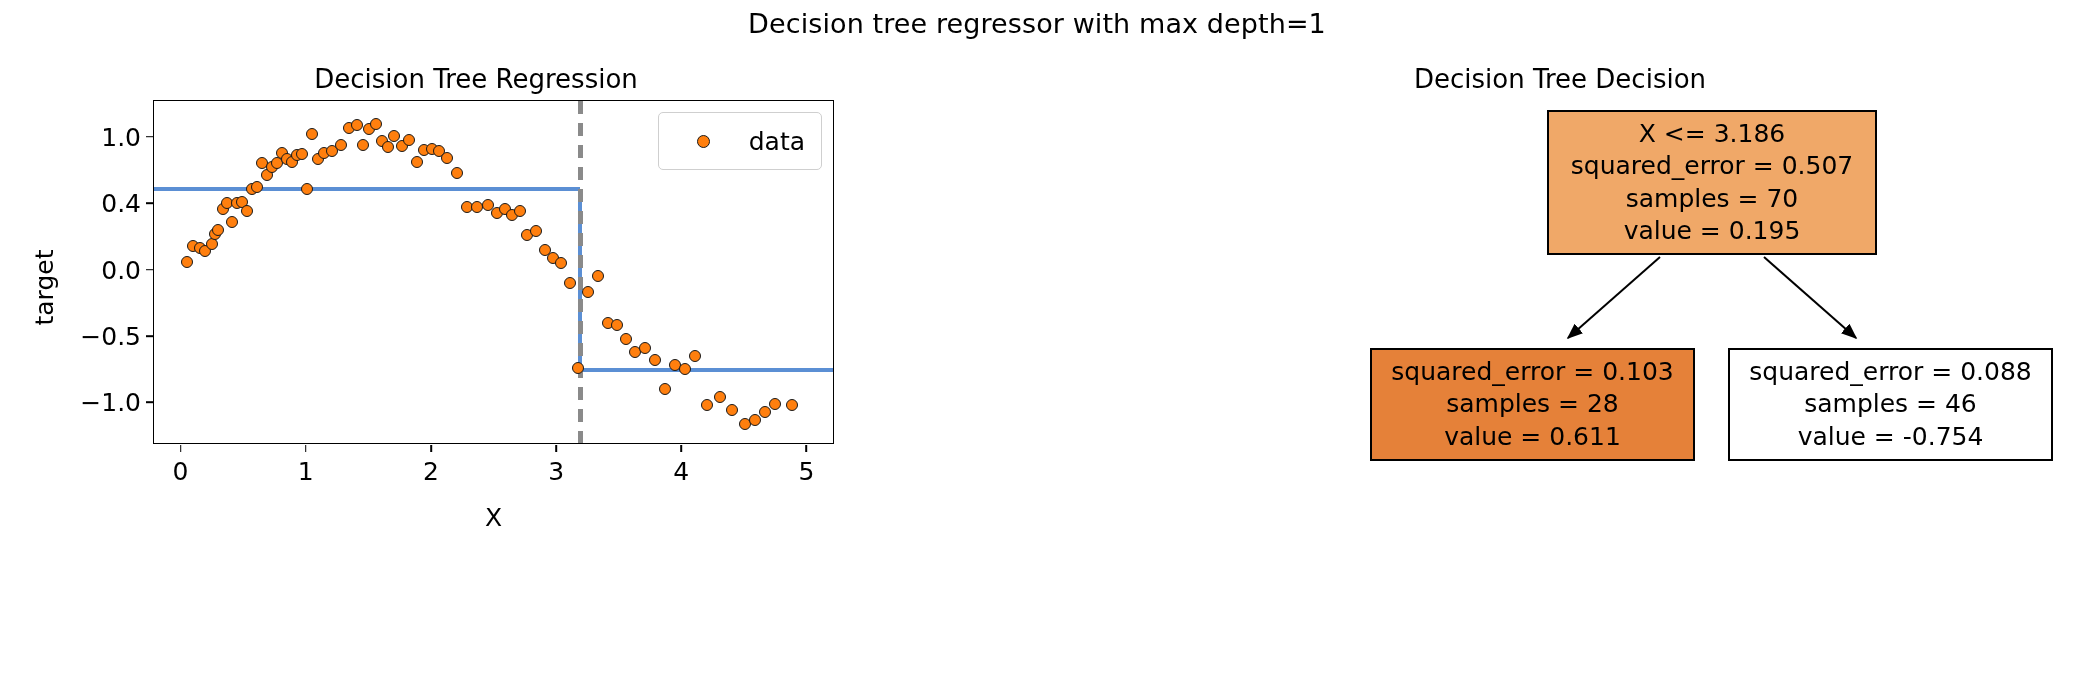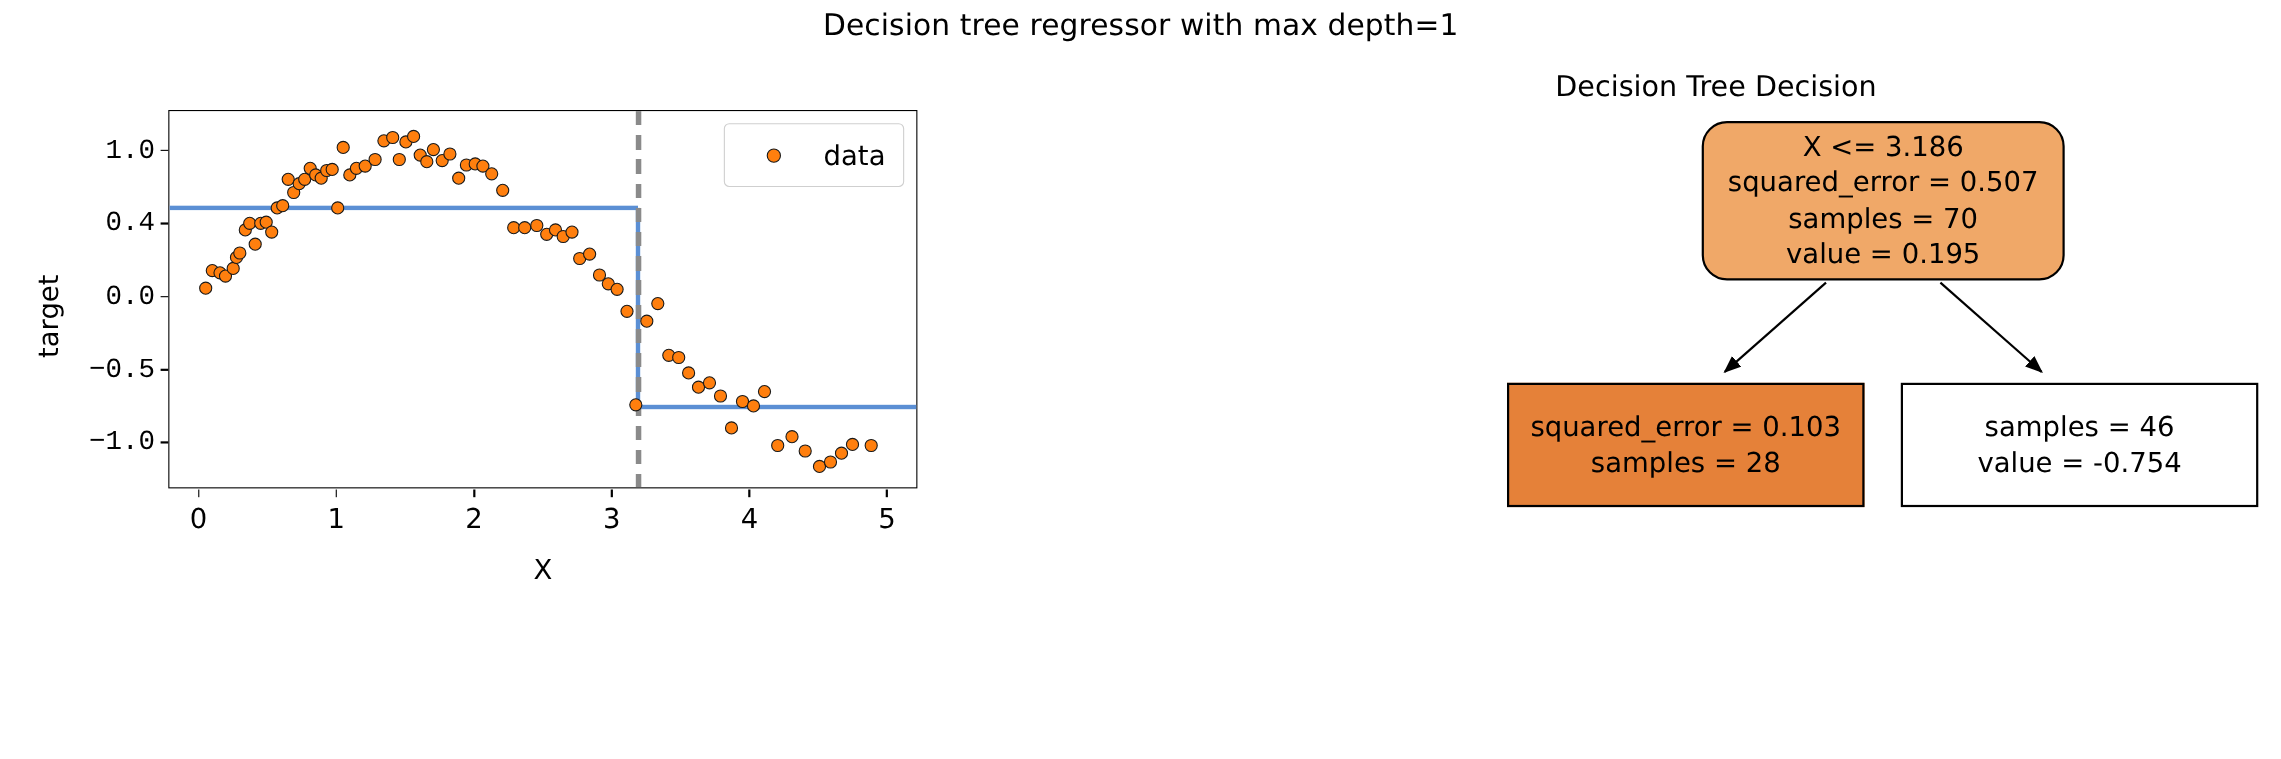--- a/index.html
+++ b/index.html
@@ -18,21 +18,21 @@
 
   .pt{position:absolute;width:12px;height:12px;margin-left:-6px;margin-top:-6px;
       border-radius:50%;background:#ff7f0e;border:1.3px solid #1a1a1a;box-sizing:border-box;}
 
   .pred-seg{position:absolute;height:4px;background:#5b8fd4;margin-top:-2px;}
   .pred-vert{position:absolute;width:4px;background:#5b8fd4;margin-left:-2px;}
 
   #split-line{position:absolute;top:0;bottom:0;width:5px;margin-left:-2.5px;
       background:repeating-linear-gradient(to bottom,#8a8a8a 0px,#8a8a8a 13px,transparent 13px,transparent 22px);}
 
-  .ytick-lab{position:absolute;right:0;font-size:25px;text-align:right;transform:translateY(-50%);white-space:nowrap;font-family:Liberation Mono, monospace;}
+  .ytick-lab{position:absolute;right:0;font-size:25px;text-align:right;transform:translateY(-50%);white-space:nowrap;}
   .ytick-mark{position:absolute;width:7px;height:1.6px;background:#000;transform:translateY(-50%);}
   .xtick-lab{position:absolute;top:0;font-size:25px;text-align:center;transform:translateX(-50%);white-space:nowrap;}
   .xtick-mark{position:absolute;width:1.6px;height:7px;background:#000;transform:translateX(-50%);}
 
   #ylabel{position:absolute;left:6px;top:225px;font-size:25px;transform:rotate(-90deg);transform-origin:center center;white-space:nowrap;}
   #xlabel{position:absolute;left:153px;width:681px;top:455px;text-align:center;font-size:25px;}
 
   #legend{position:absolute;right:11px;top:11px;border:1px solid #cfcfcf;border-radius:5px;
           background:rgba(255,255,255,0.93);padding:9px 16px 9px 12px;}
   .leg-row{display:flex;align-items:center;height:38px;}
@@ -57,20 +57,21 @@
   #tree-svg{position:absolute;left:0;top:0;width:1034px;height:640px;pointer-events:none;}
 </style>
 </head>
 <body>
 
 <div id="root">
 
   <div class="suptitle">Decision tree regressor with max depth=1</div>
 
   <div id="left-panel">
+    <div class="ax-title" id="left-title">Decision Tree Regression</div>
 
     <div id="ylabel">target</div>
     <div id="xlabel">X</div>
 
     <div id="ytick-labels"></div>
     <div id="xtick-labels"></div>
 
     <div id="plot-frame">
       <div id="pred-layer">
           <div class="pred-seg" style="left: 0px; width: 426.376px; top: 87.5274px;"></div>
@@ -200,29 +201,31 @@
     <svg id="tree-svg" viewBox="0 0 1034 640">
       <defs>
         <marker id="ah" markerWidth="9" markerHeight="9" refX="7.2" refY="3.2" orient="auto">
           <path d="M0,0 L8,3.2 L0,6.4 z" fill="#000"></path>
         </marker>
       </defs>
       <line x1="620" y1="209" x2="528" y2="290" stroke="#000" stroke-width="2" marker-end="url(#ah)"></line>
       <line x1="724" y1="209" x2="816" y2="290" stroke="#000" stroke-width="2" marker-end="url(#ah)"></line>
     </svg>
 
-    <div class="tnode" id="node-root" style="background: rgb(240, 168, 104); border-radius: 23px;">
+    <div class="tnode" id="node-root" style="background: rgb(240, 168, 104);">
         <div>X &lt;= 3.186</div>
         <div>squared_error = 0.507</div>
         <div>samples = 70</div>
         <div>value = 0.195</div>
       </div>
     <div class="tnode" id="node-left" style="background: rgb(229, 129, 57);">
         <div>squared_error = 0.103</div>
         <div>samples = 28</div>
+        <div>value = 0.611</div>
       </div>
     <div class="tnode" id="node-right" style="background: rgb(255, 255, 255);">
+        <div>squared_error = 0.088</div>
         <div>samples = 46</div>
         <div>value = -0.754</div>
       </div>
   </div>
 
 </div>
 
 </body></html>

